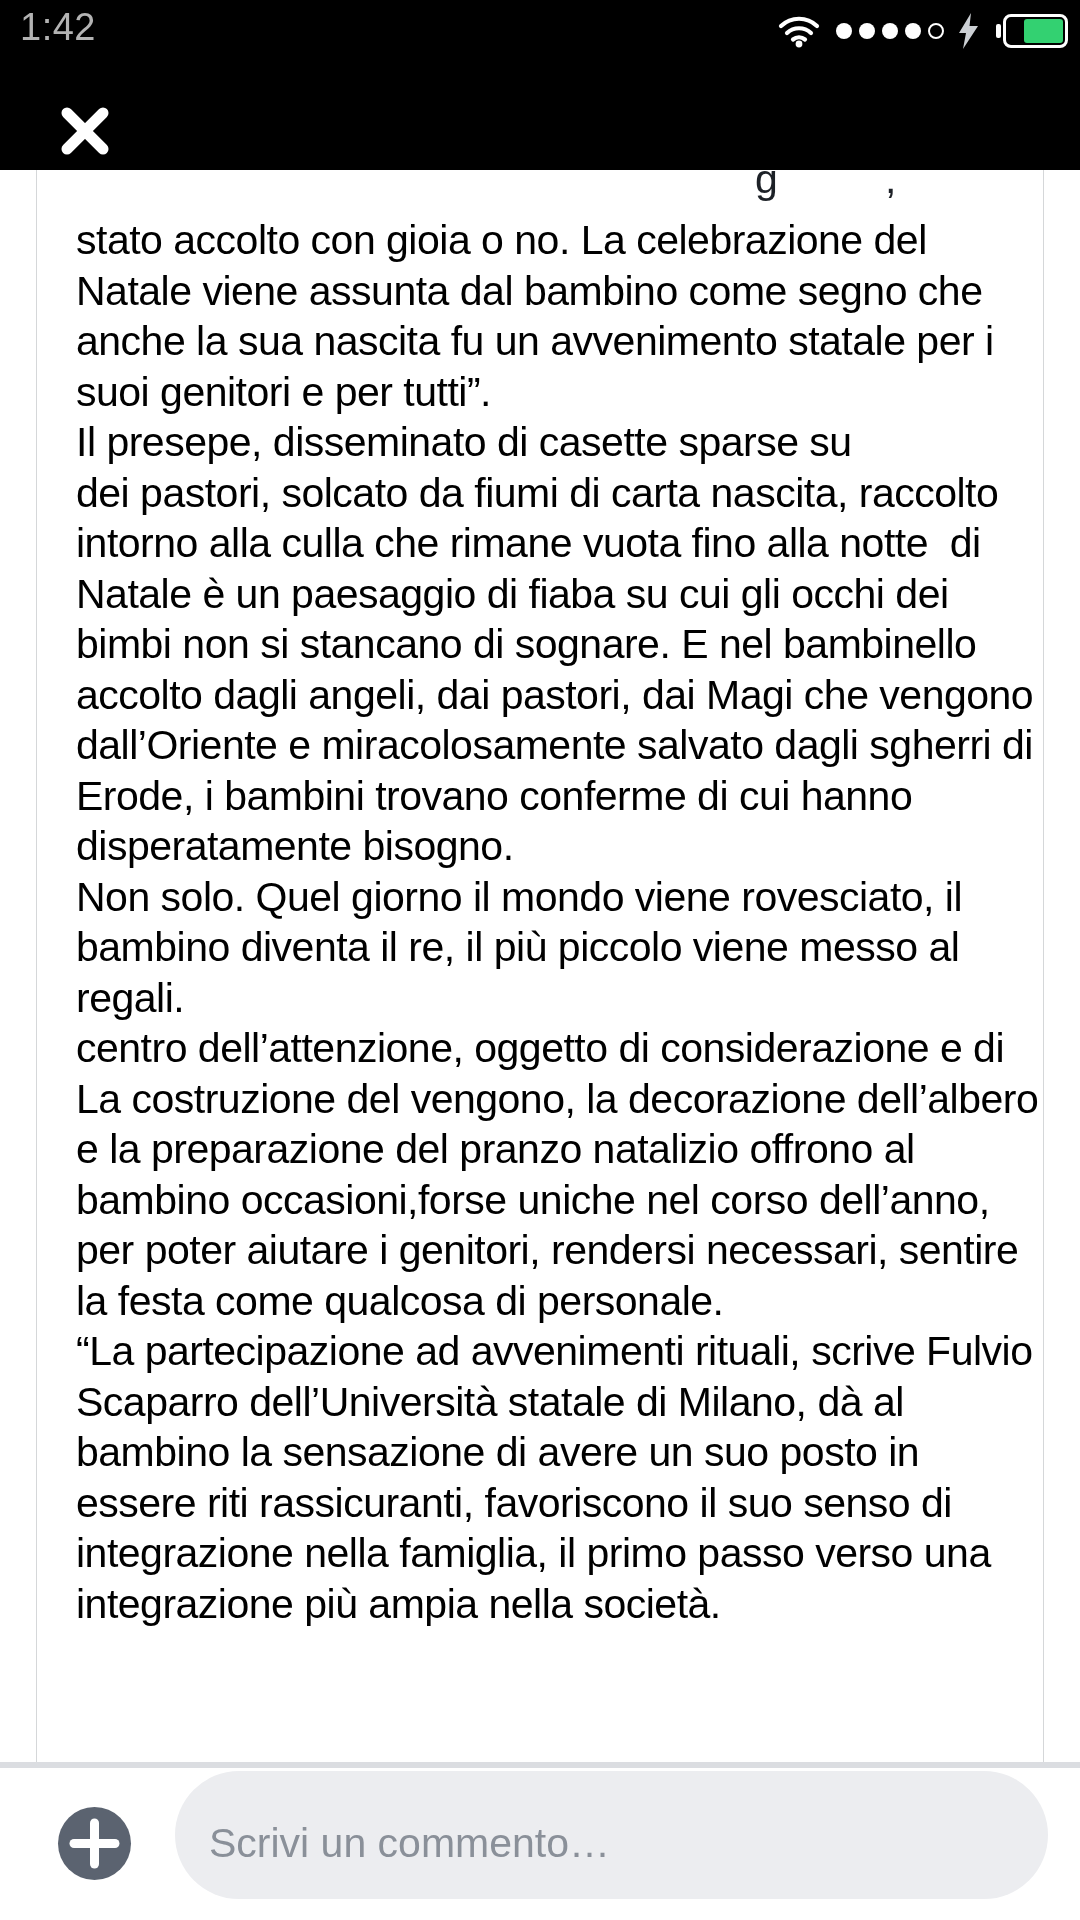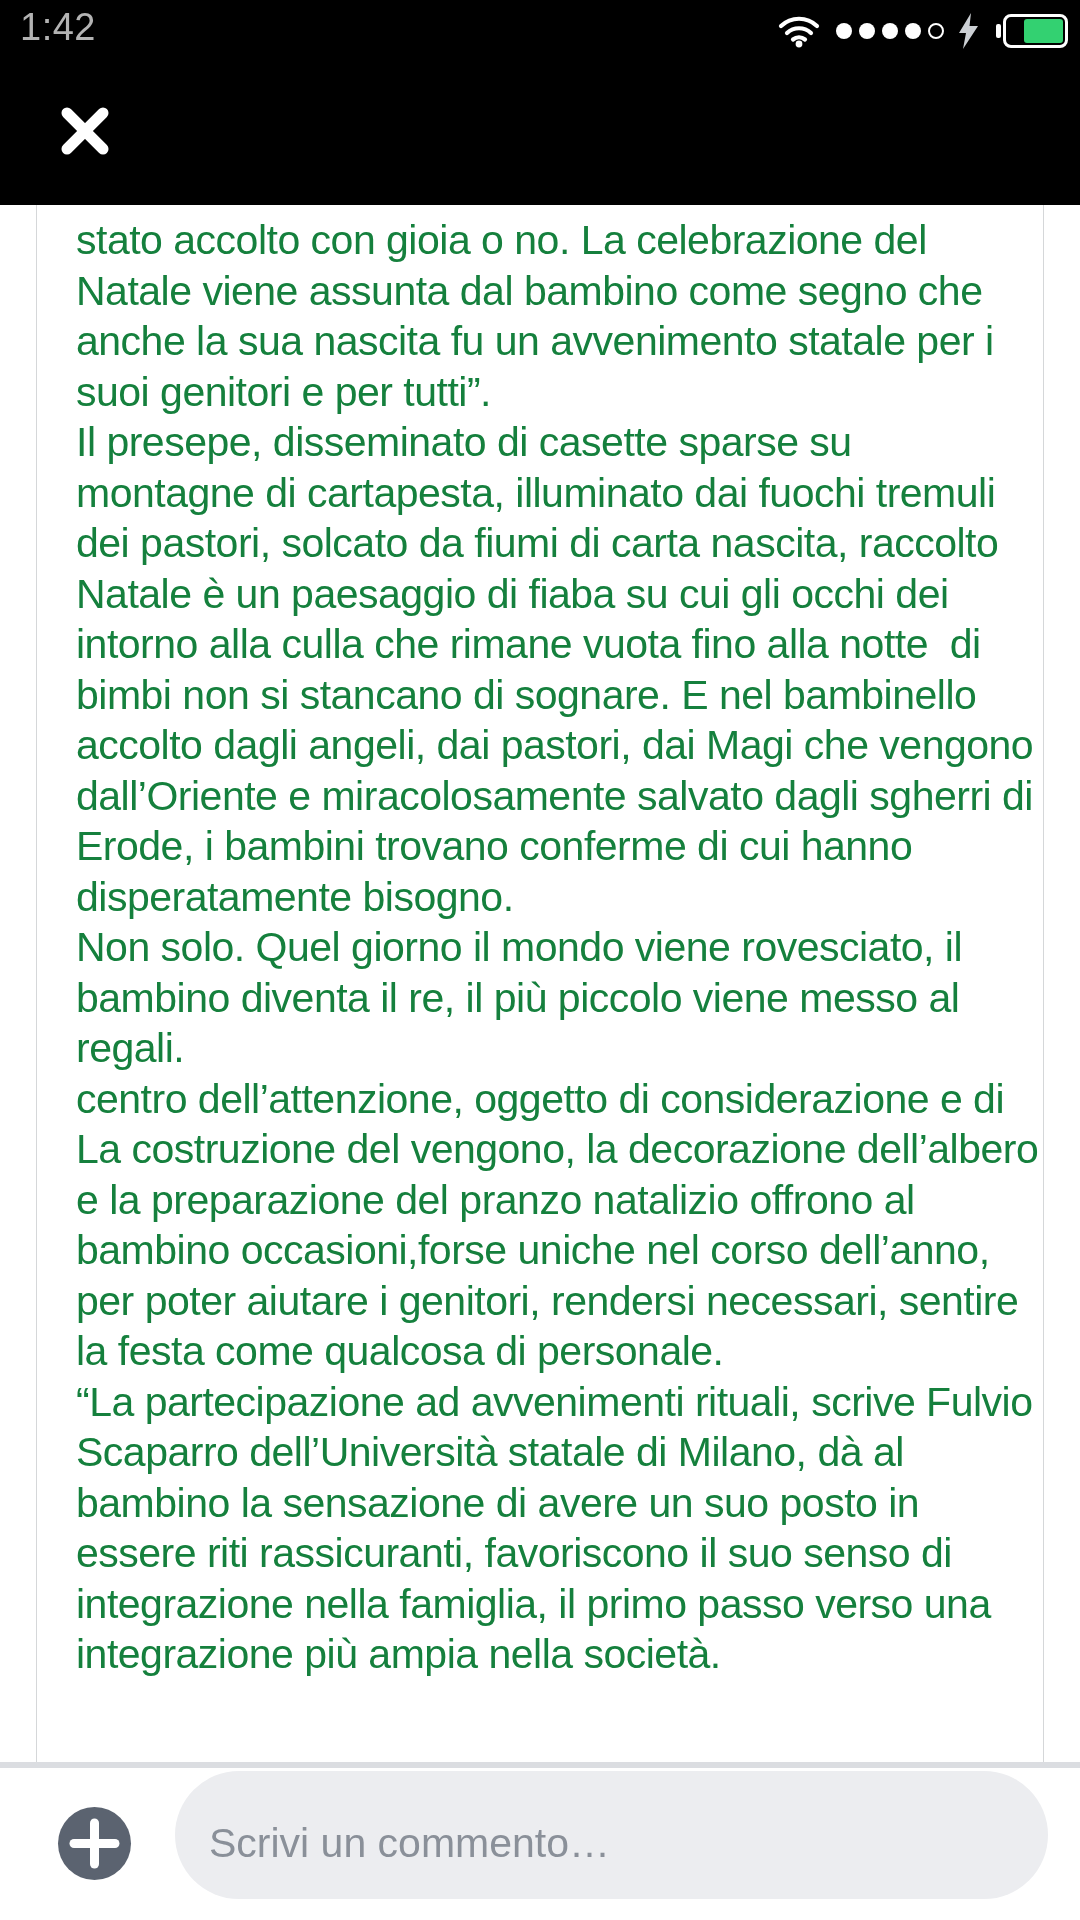--- a/index.html
+++ b/index.html
@@ -12,31 +12,31 @@
   .article-card{
     position:absolute;left:36px;top:0;width:1006px;height:1762px;
     background:#ffffff;border-left:1px solid #d5d7d9;border-right:1px solid #d5d7d9;
     z-index:1;overflow:hidden;
   }
   .article-text{
     position:absolute;left:39px;top:215px;width:952px;
   }
   .line{
     height:50.5px;line-height:50.5px;font-size:41px;letter-spacing:-0.5px;
-    color:#15803d;white-space:pre;
+    color:#000000;white-space:pre;
   }
   .clipped-line{
     position:absolute;left:39px;top:154px;width:952px;height:51px;
     line-height:50.5px;font-size:41px;color:#1d2127;
   }
   .clipped-line span{position:absolute;top:0;}
 
   
   .top-header{
-    position:absolute;left:0;top:0;width:1080px;height:205px;
+    position:absolute;left:0;top:0;width:1080px;height:170px;
     background:#000000;z-index:10;
   }
   .status-bar{
     position:absolute;left:0;top:0;width:100%;height:60px;
   }
   .time{
     position:absolute;left:20px;top:6px;font-size:38px;letter-spacing:0.5px;
     color:#b3b3b3;
   }
   .status-icons{
@@ -86,24 +86,23 @@
     <div class="clipped-line" id="clipped-line">
         <span style="left: 679px;">g</span>
         <span style="left: 809px;">,</span>
       </div>
     <div class="article-text" id="article-lines">
         <div class="line">stato accolto con gioia o no. La celebrazione del</div>
         <div class="line">Natale viene assunta dal bambino come segno che</div>
         <div class="line">anche la sua nascita fu un avvenimento statale per i</div>
         <div class="line">suoi genitori e per tutti”.</div>
         <div class="line">Il presepe, disseminato di casette sparse su</div>
-        <div class="line">montagne di cartapesta, illuminato dai fuochi tremuli</div>
         <div class="line">dei pastori, solcato da fiumi di carta nascita, raccolto</div>
+        <div class="line">intorno alla culla che rimane vuota fino alla notte  di</div>
         <div class="line">Natale è un paesaggio di fiaba su cui gli occhi dei</div>
-        <div class="line">intorno alla culla che rimane vuota fino alla notte  di</div>
         <div class="line">bimbi non si stancano di sognare. E nel bambinello</div>
         <div class="line">accolto dagli angeli, dai pastori, dai Magi che vengono</div>
         <div class="line">dall’Oriente e miracolosamente salvato dagli sgherri di</div>
         <div class="line">Erode, i bambini trovano conferme di cui hanno</div>
         <div class="line">disperatamente bisogno.</div>
         <div class="line">Non solo. Quel giorno il mondo viene rovesciato, il</div>
         <div class="line">bambino diventa il re, il più piccolo viene messo al</div>
         <div class="line">regali.</div>
         <div class="line">centro dell’attenzione, oggetto di considerazione e di</div>
         <div class="line">La costruzione del vengono, la decorazione dell’albero</div>

